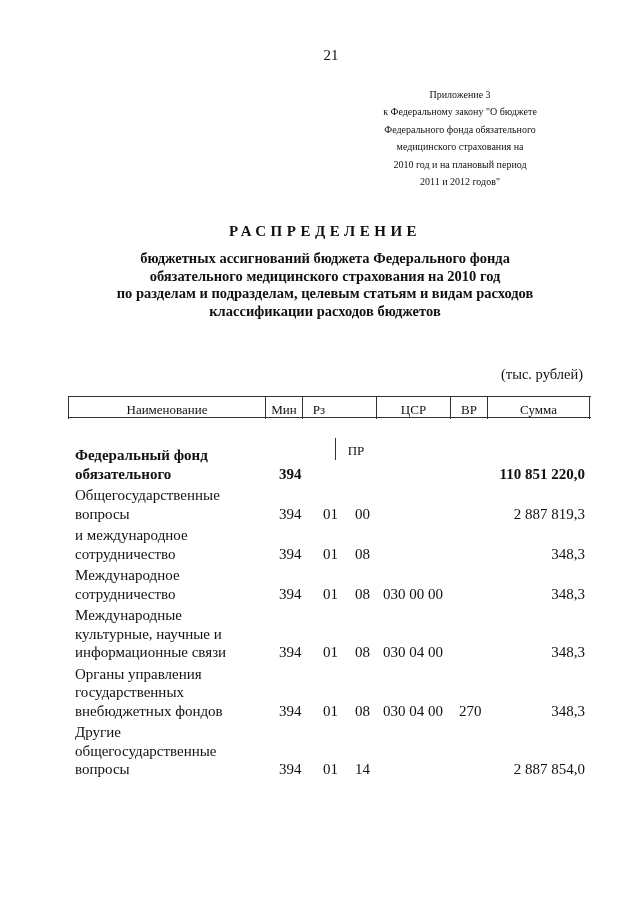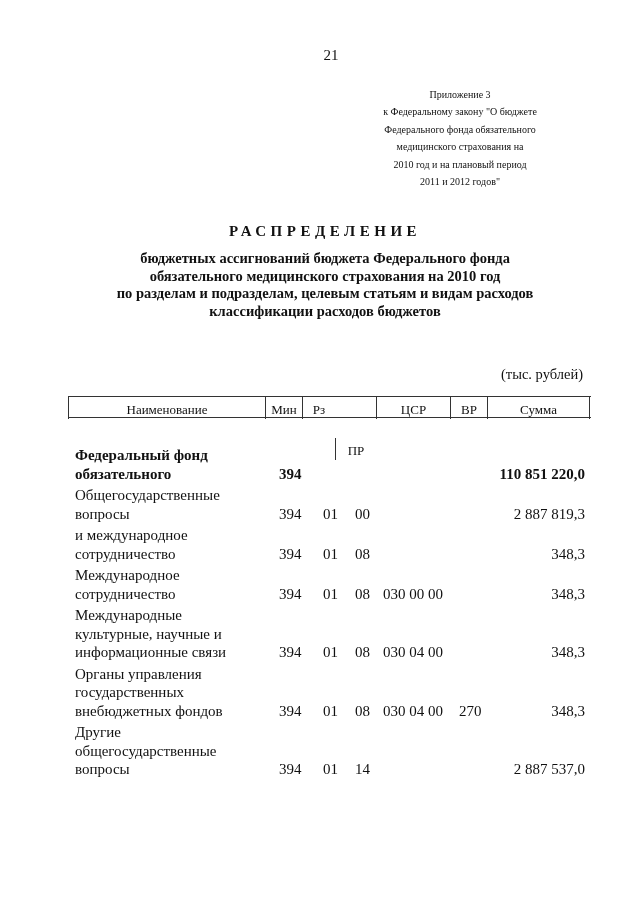--- a/index.html
+++ b/index.html
@@ -259,16 +259,16 @@
         <div>Другие</div>
         <div>общегосударственные</div>
         <div>вопросы</div>
       </div>
       <div class="cells">
         <span class="cell min">394</span>
         <span class="cell rz">01</span>
         <span class="cell pr">14</span>
         <span class="cell csr"></span>
         <span class="cell vr"></span>
-        <span class="cell sum">2 887 537,0</span>
+        <span class="cell sum">2 887 854,0</span>
       </div>
     </div>
   </div>
 
 </body></html>

